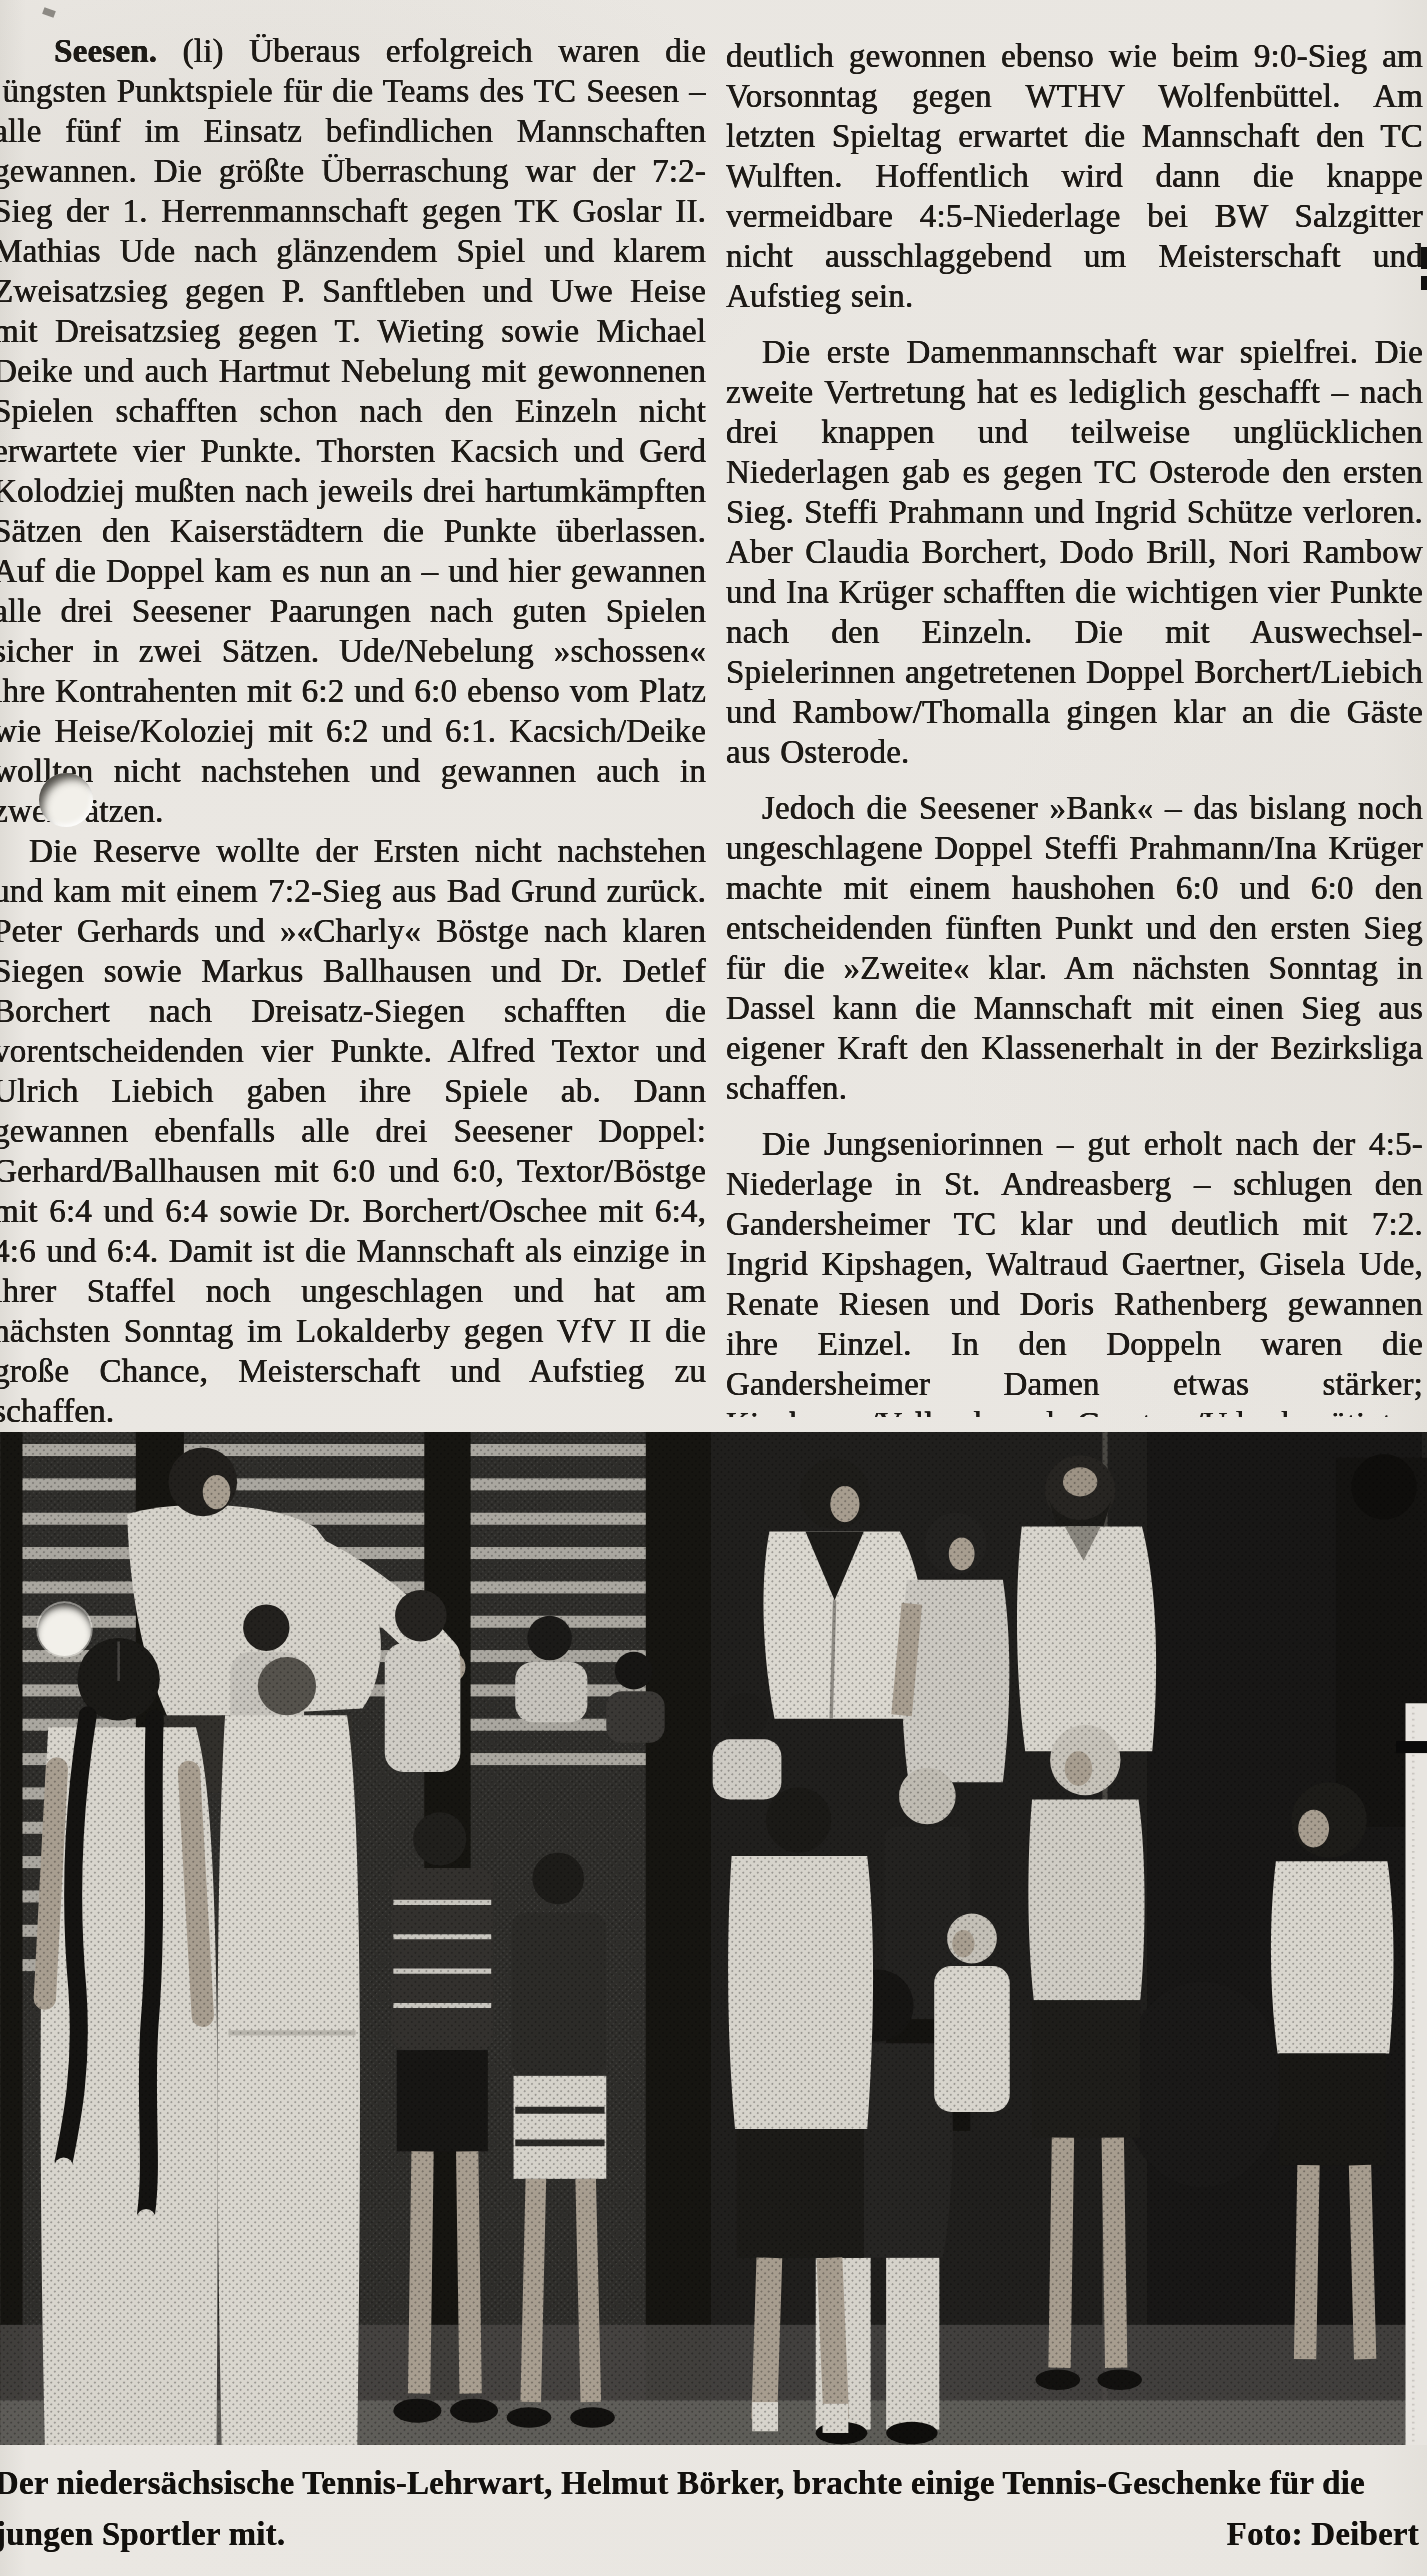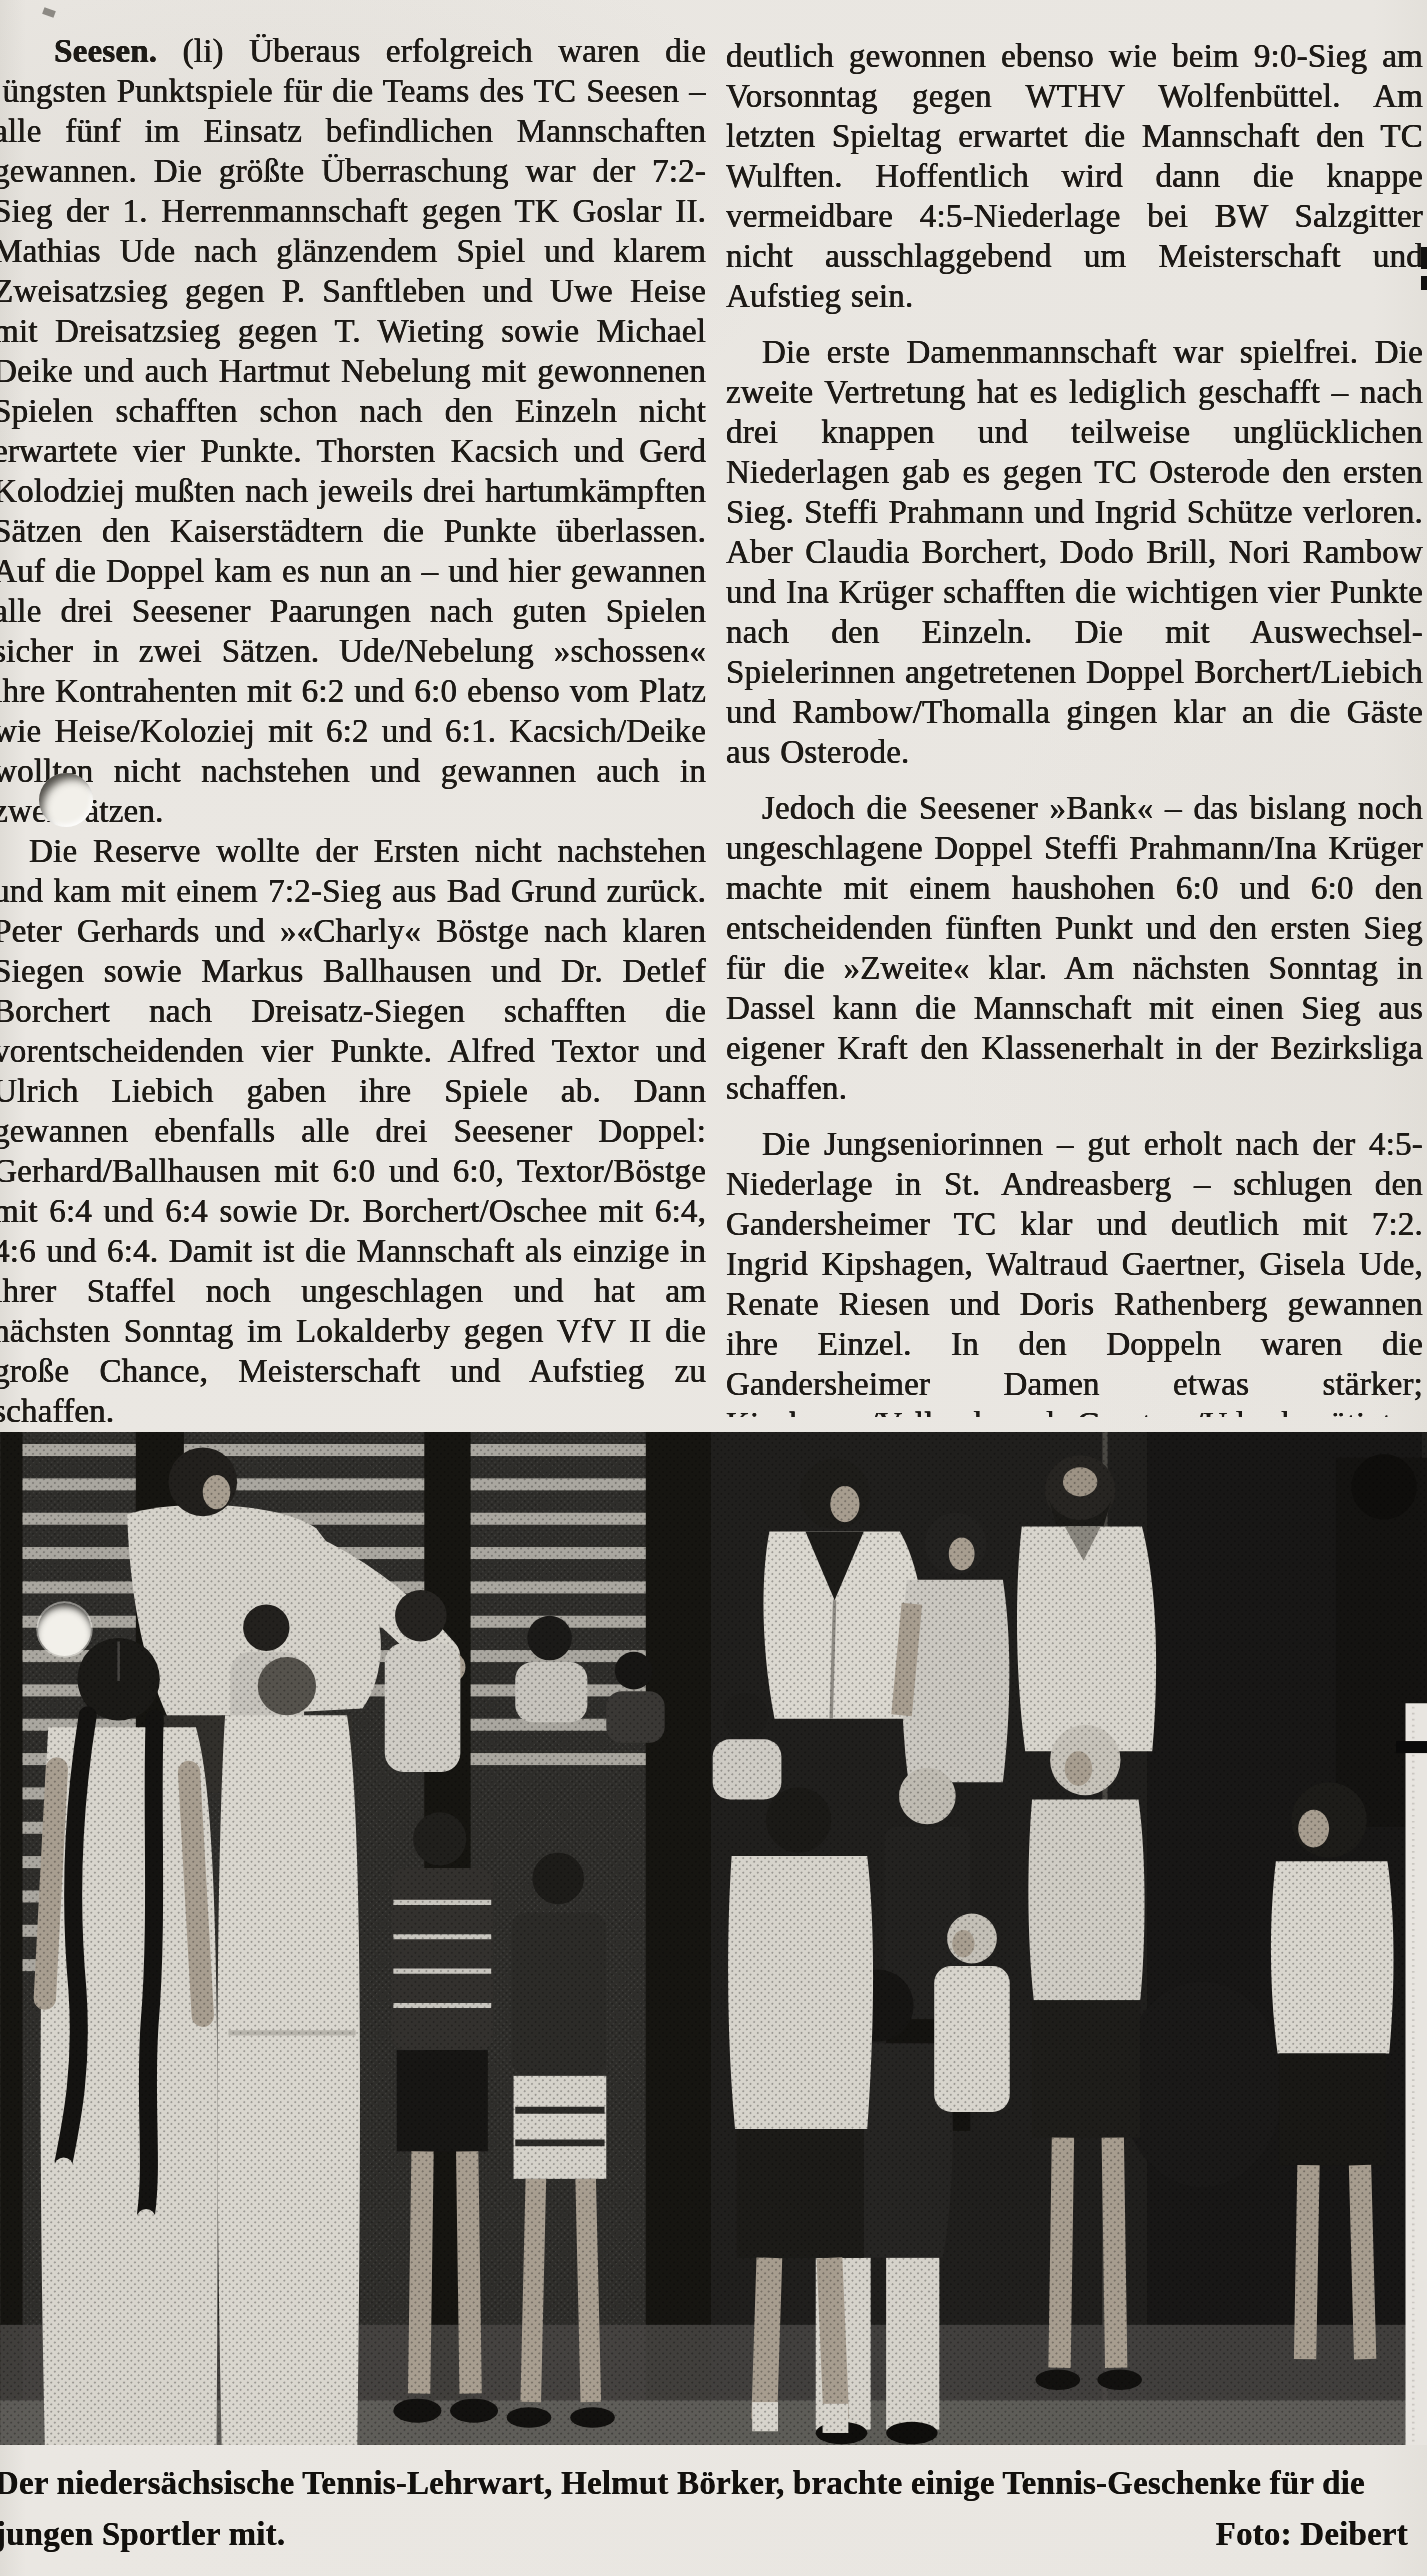--- a/index.html
+++ b/index.html
@@ -48,21 +48,21 @@
     color: #12100d;
     font-size: 33px;
     line-height: 51px;
     font-weight: 700;
     text-align: left;
     letter-spacing: 0.2px;
     text-shadow: 0.3px 0 0 currentColor;
   }
   .caption .credit {
     position: absolute;
-    right: 24px; top: 51px;
+    right: 13px; top: 51px;
   }
 
   .punch-hole {
     position: absolute;
     border-radius: 50%;
     background: #f2f0ea;
   }
   .hole-1 {
     left: 39px; top: 773px; width: 54px; height: 54px;
     box-shadow: inset 6.9px 8.6px 8.6px -3.4px rgba(35,32,28,.8), inset -1.7px -2.6px 5.2px rgba(255,255,255,.9);

